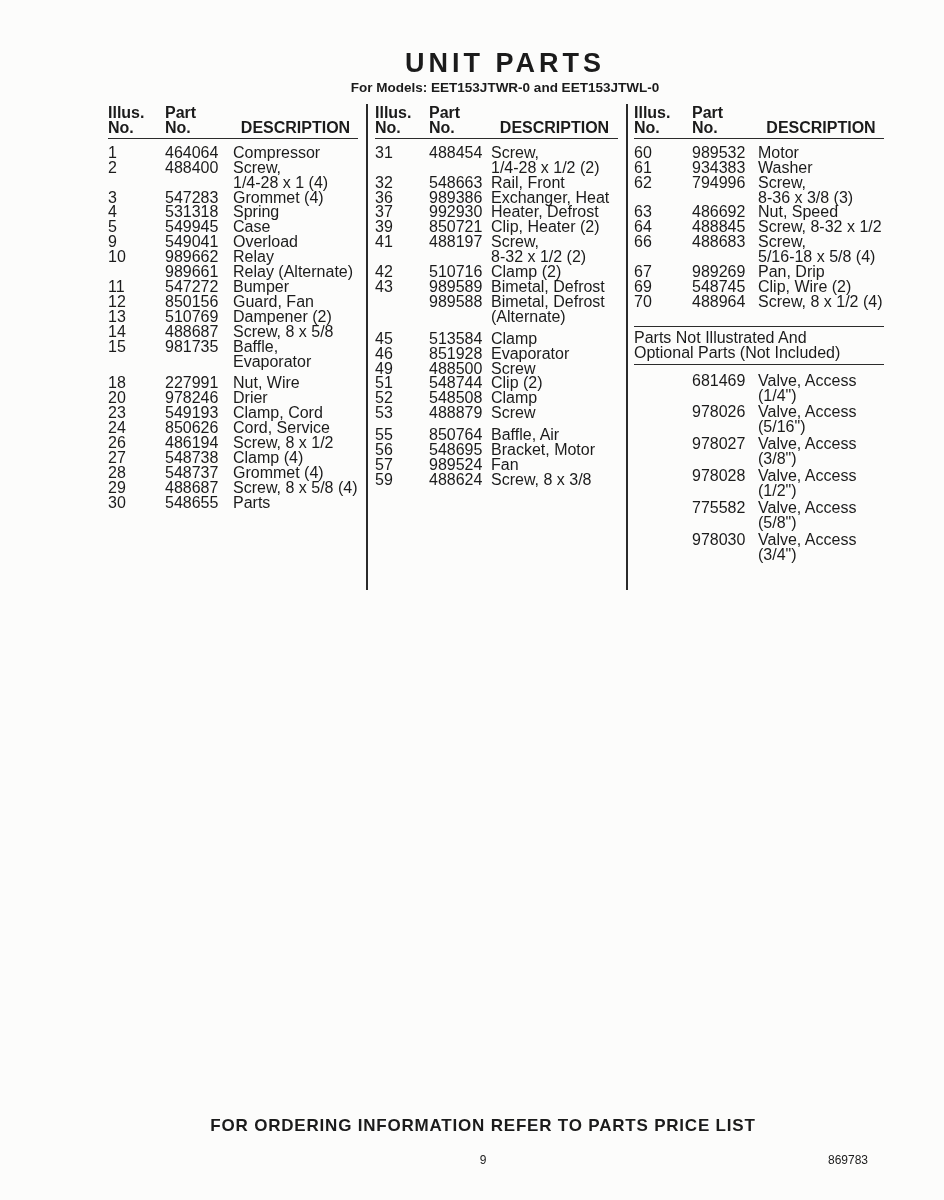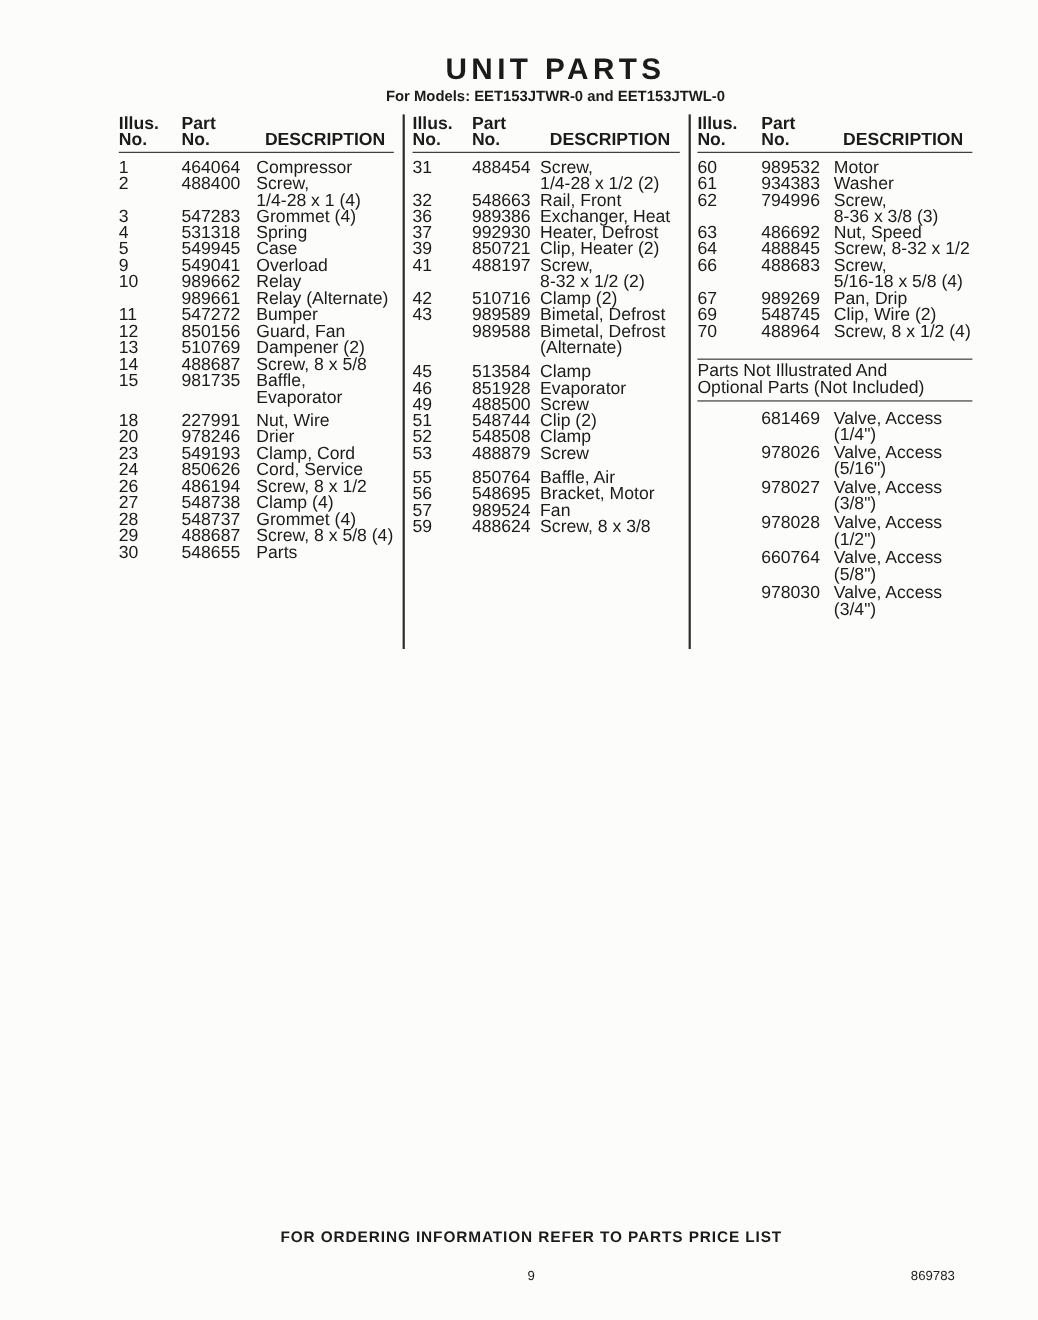--- a/index.html
+++ b/index.html
@@ -45,21 +45,21 @@
   .hdr .part { text-align: left; }
   .hdr .desc { text-align: center; }
   .row .illus, .row .part, .row .desc { white-space: pre-line; }
   .row.gap { margin-top: 7px; }
   .ni { margin-top: 16px; border-top: 1.5px solid #2b2b2b; }
   .ni-head { padding: 4px 0 3px; border-bottom: 1.5px solid #2b2b2b; }
   .ni-body { padding-top: 9px; }
   .ni-body .row { margin-bottom: 2px; }
   .footer-note {
     position: absolute; top: 1116px; left: 483px; transform: translateX(-50%);
-    font-size: 14px; font-weight: 700; letter-spacing: 0.8px; white-space: nowrap;
+    font-size: 17px; font-weight: 700; letter-spacing: 0.8px; white-space: nowrap;
   }
   .page-num {
     position: absolute; top: 1153px; left: 483px; transform: translateX(-50%);
     font-size: 12px;
   }
   .doc-num {
     position: absolute; top: 1153px; left: 828px;
     font-size: 12px;
   }
 </style>
@@ -406,21 +406,21 @@
 (3/8")</span>
           </div>
           <div class="row">
             <span class="illus"></span>
             <span class="part">978028</span>
             <span class="desc">Valve, Access
 (1/2")</span>
           </div>
           <div class="row">
             <span class="illus"></span>
-            <span class="part">660764</span>
+            <span class="part">775582</span>
             <span class="desc">Valve, Access
 (5/8")</span>
           </div>
           <div class="row">
             <span class="illus"></span>
             <span class="part">978030</span>
             <span class="desc">Valve, Access
 (3/4")</span>
           </div>
         </div>

